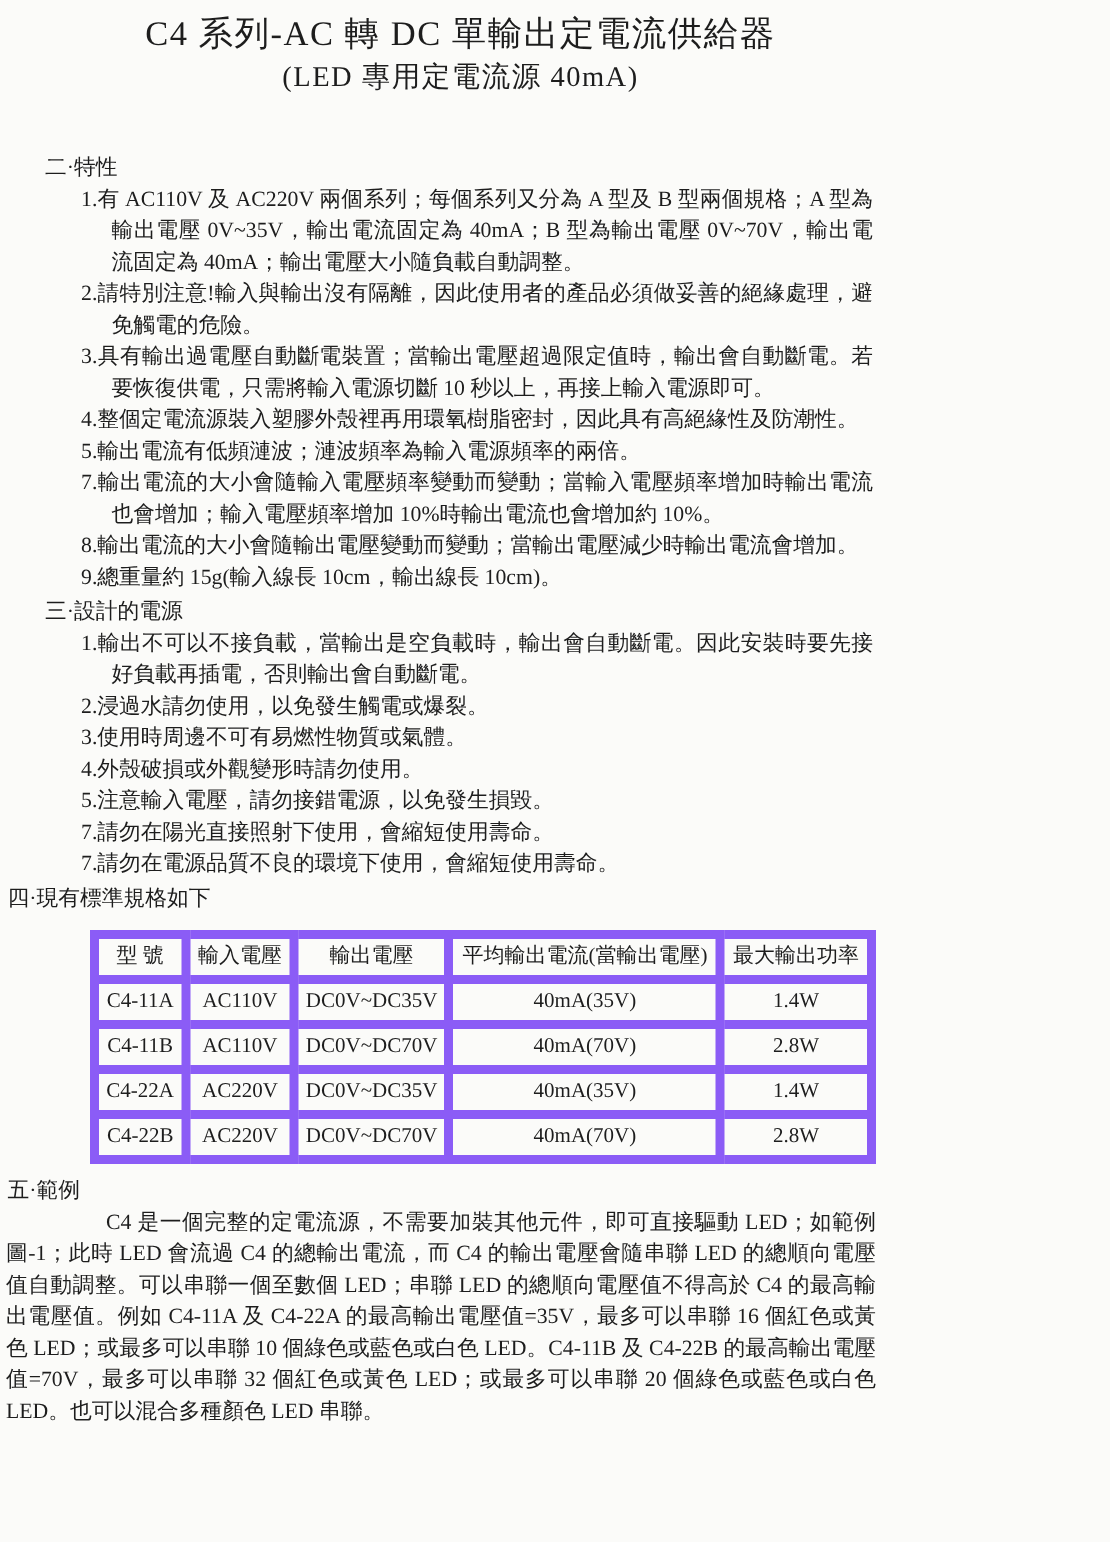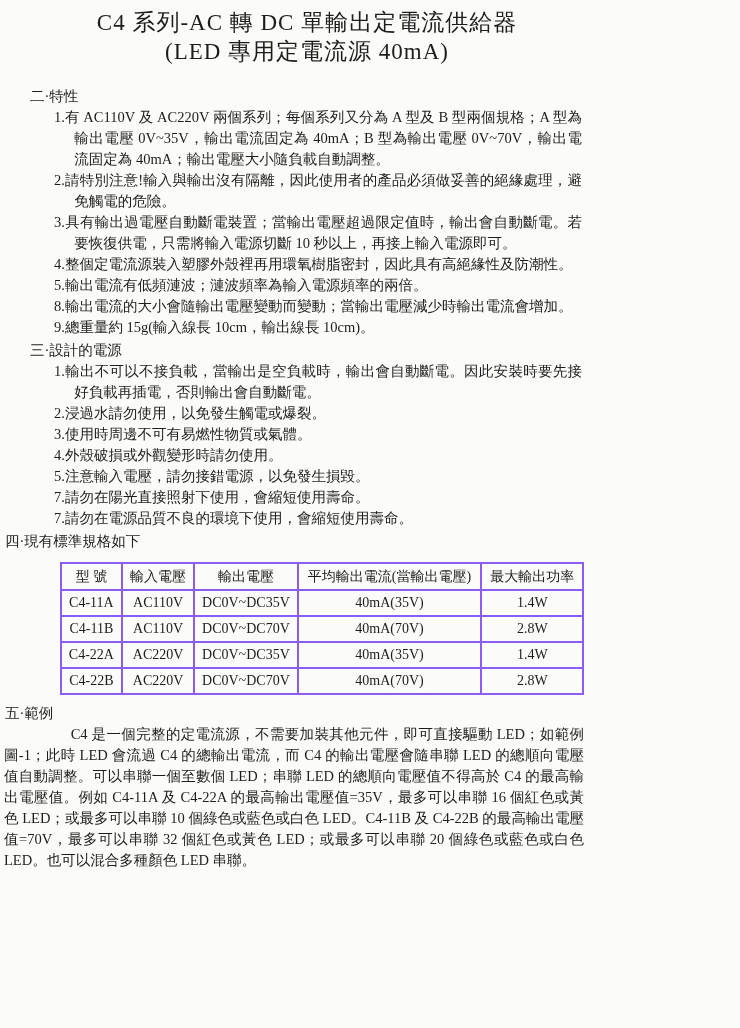--- a/index.html
+++ b/index.html
@@ -16,25 +16,25 @@
     background: #fbfbf9;
   }
   .doc-title {
     font-size: 23px;
     line-height: 30px;
     font-weight: normal;
     text-align: center;
     letter-spacing: 1px;
   }
   .doc-subtitle {
-    font-size: 23px;
+    font-size: 19px;
     line-height: 28px;
     font-weight: normal;
     text-align: center;
-    margin-bottom: 20px;
+    margin-bottom: 36px;
     letter-spacing: 1px;
   }
   .section { margin-top: 2px; }
   .sec-heading {
     font-size: 14.5px;
     line-height: 21px;
   }
   .sec-heading.flush-left { margin-left: -25px; }
   .body-para {
     font-size: 14.5px;
@@ -54,21 +54,21 @@
     text-align: justify;
     padding-left: 1.4em;
     text-indent: -1.4em;
   }
   .spec-table {
     border-collapse: collapse;
     margin: 10px 0 8px 30px;
     table-layout: fixed;
   }
   .spec-table th, .spec-table td {
-    border: 2px solid #8b5cf6;
+    border: 6px solid #8b5cf6;
     font-size: 14px;
     font-weight: normal;
     text-align: center;
     padding: 3px 4px;
     line-height: 18px;
     white-space: nowrap;
   }
   .spec-table th { height: 27px; }
   .spec-table td { height: 24px; }
   .col-model  { width: 78px; }
@@ -87,20 +87,21 @@
 
 
   <div class="section">
     <div class="sec-heading">二·特性</div>
     <div class="list">
       <div class="list-item">1.有 AC110V 及 AC220V 兩個系列；每個系列又分為 A 型及 B 型兩個規格；A 型為輸出電壓 0V~35V，輸出電流固定為 40mA；B 型為輸出電壓 0V~70V，輸出電流固定為 40mA；輸出電壓大小隨負載自動調整。</div>
       <div class="list-item">2.請特別注意!輸入與輸出沒有隔離，因此使用者的產品必須做妥善的絕緣處理，避免觸電的危險。</div>
       <div class="list-item">3.具有輸出過電壓自動斷電裝置；當輸出電壓超過限定值時，輸出會自動斷電。若要恢復供電，只需將輸入電源切斷 10 秒以上，再接上輸入電源即可。</div>
       <div class="list-item">4.整個定電流源裝入塑膠外殼裡再用環氧樹脂密封，因此具有高絕緣性及防潮性。</div>
       <div class="list-item">5.輸出電流有低頻漣波；漣波頻率為輸入電源頻率的兩倍。</div>
+      <div class="list-item">7.輸出電流的大小會隨輸入電壓頻率變動而變動；當輸入電壓頻率增加時輸出電流也會增加；輸入電壓頻率增加 10%時輸出電流也會增加約 10%。</div>
       <div class="list-item">8.輸出電流的大小會隨輸出電壓變動而變動；當輸出電壓減少時輸出電流會增加。</div>
       <div class="list-item">9.總重量約 15g(輸入線長 10cm，輸出線長 10cm)。</div>
     </div>
   </div>
 
   <div class="section">
     <div class="sec-heading">三·設計的電源</div>
     <div class="list">
       <div class="list-item">1.輸出不可以不接負載，當輸出是空負載時，輸出會自動斷電。因此安裝時要先接好負載再插電，否則輸出會自動斷電。</div>
       <div class="list-item">2.浸過水請勿使用，以免發生觸電或爆裂。</div>

